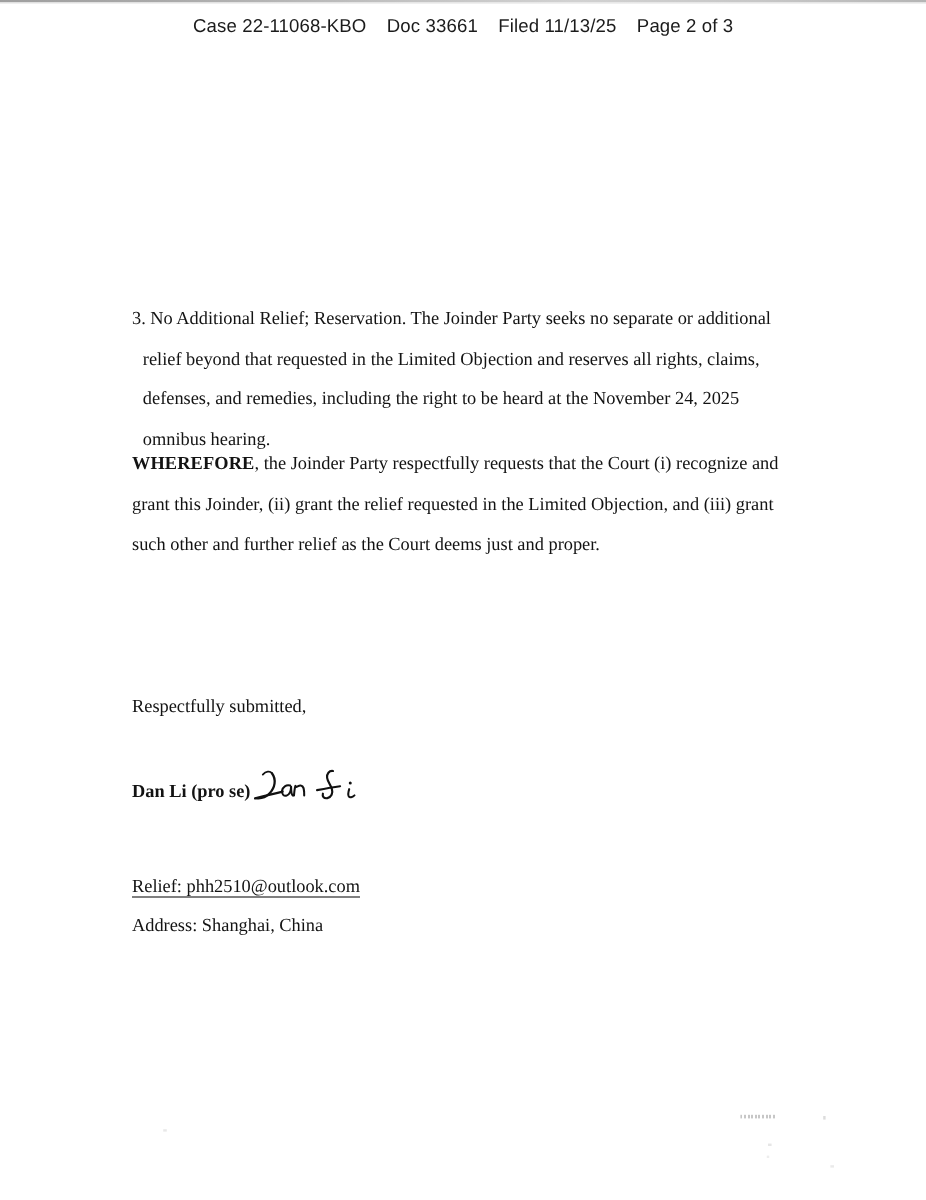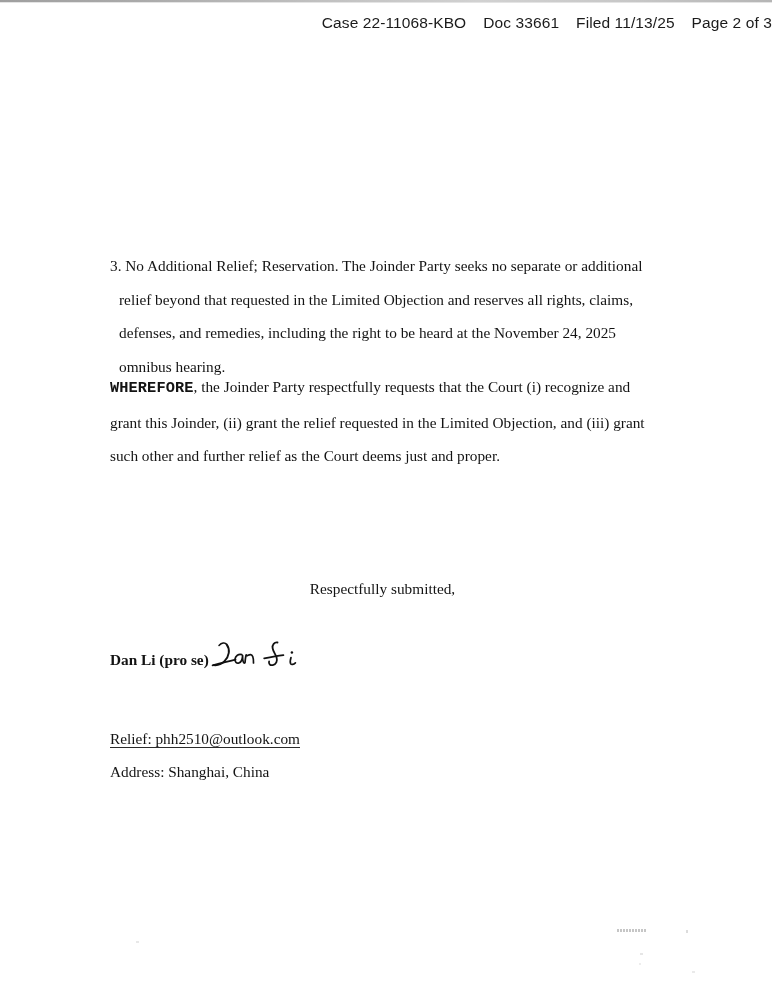--- a/index.html
+++ b/index.html
@@ -37,21 +37,21 @@
     height: 1px;
     background: #e4e4e4;
   }
 
   
   .ecf-header {
     position: absolute;
     top: 14px;
     left: 0;
     width: 772px;
-    text-align: right;
+    text-align: center;
     font-family: "Liberation Sans", "DejaVu Sans", sans-serif;
     font-size: 15.5px;
     letter-spacing: .1px;
     color: #1b1b1b;
     white-space: nowrap;
   }
   .ecf-header span.seg { display: inline-block; }
   .ecf-gap-lg { display: inline-block; width: 17px; }
 
   
@@ -63,32 +63,32 @@
     line-height: 33.6px;
     color: #131313;
     text-align: left;
   }
   .p-line { white-space: normal; }
 
   .para-1 { top: 105px; }
   .para-3 { top: 205px; }
   .para-wherefore { top: 370px; }
   .dated-line { top: 505px; }
-  .resp-line { top: 572px; text-align: center; }
+  .resp-line { top: 572px; }
   .claim-line { top: 688px; }
   .email-line { top: 722px; }
   .addr-line { top: 755px; }
 
   
   .numbered {
     padding-left: 9px;
     text-indent: -9px;
     margin-top: 44px;
   }
-  .bold-lead { font-weight: bold; letter-spacing: .1px; font-family: Liberation Mono, monospace; }
+  .bold-lead { font-weight: bold; letter-spacing: .1px; }
 
   .sig-row {
     position: absolute;
     left: 110px;
     width: 420px;
     height: 46px;
     top: 636px;
     font-weight: bold;
   }
   .sig-name {

